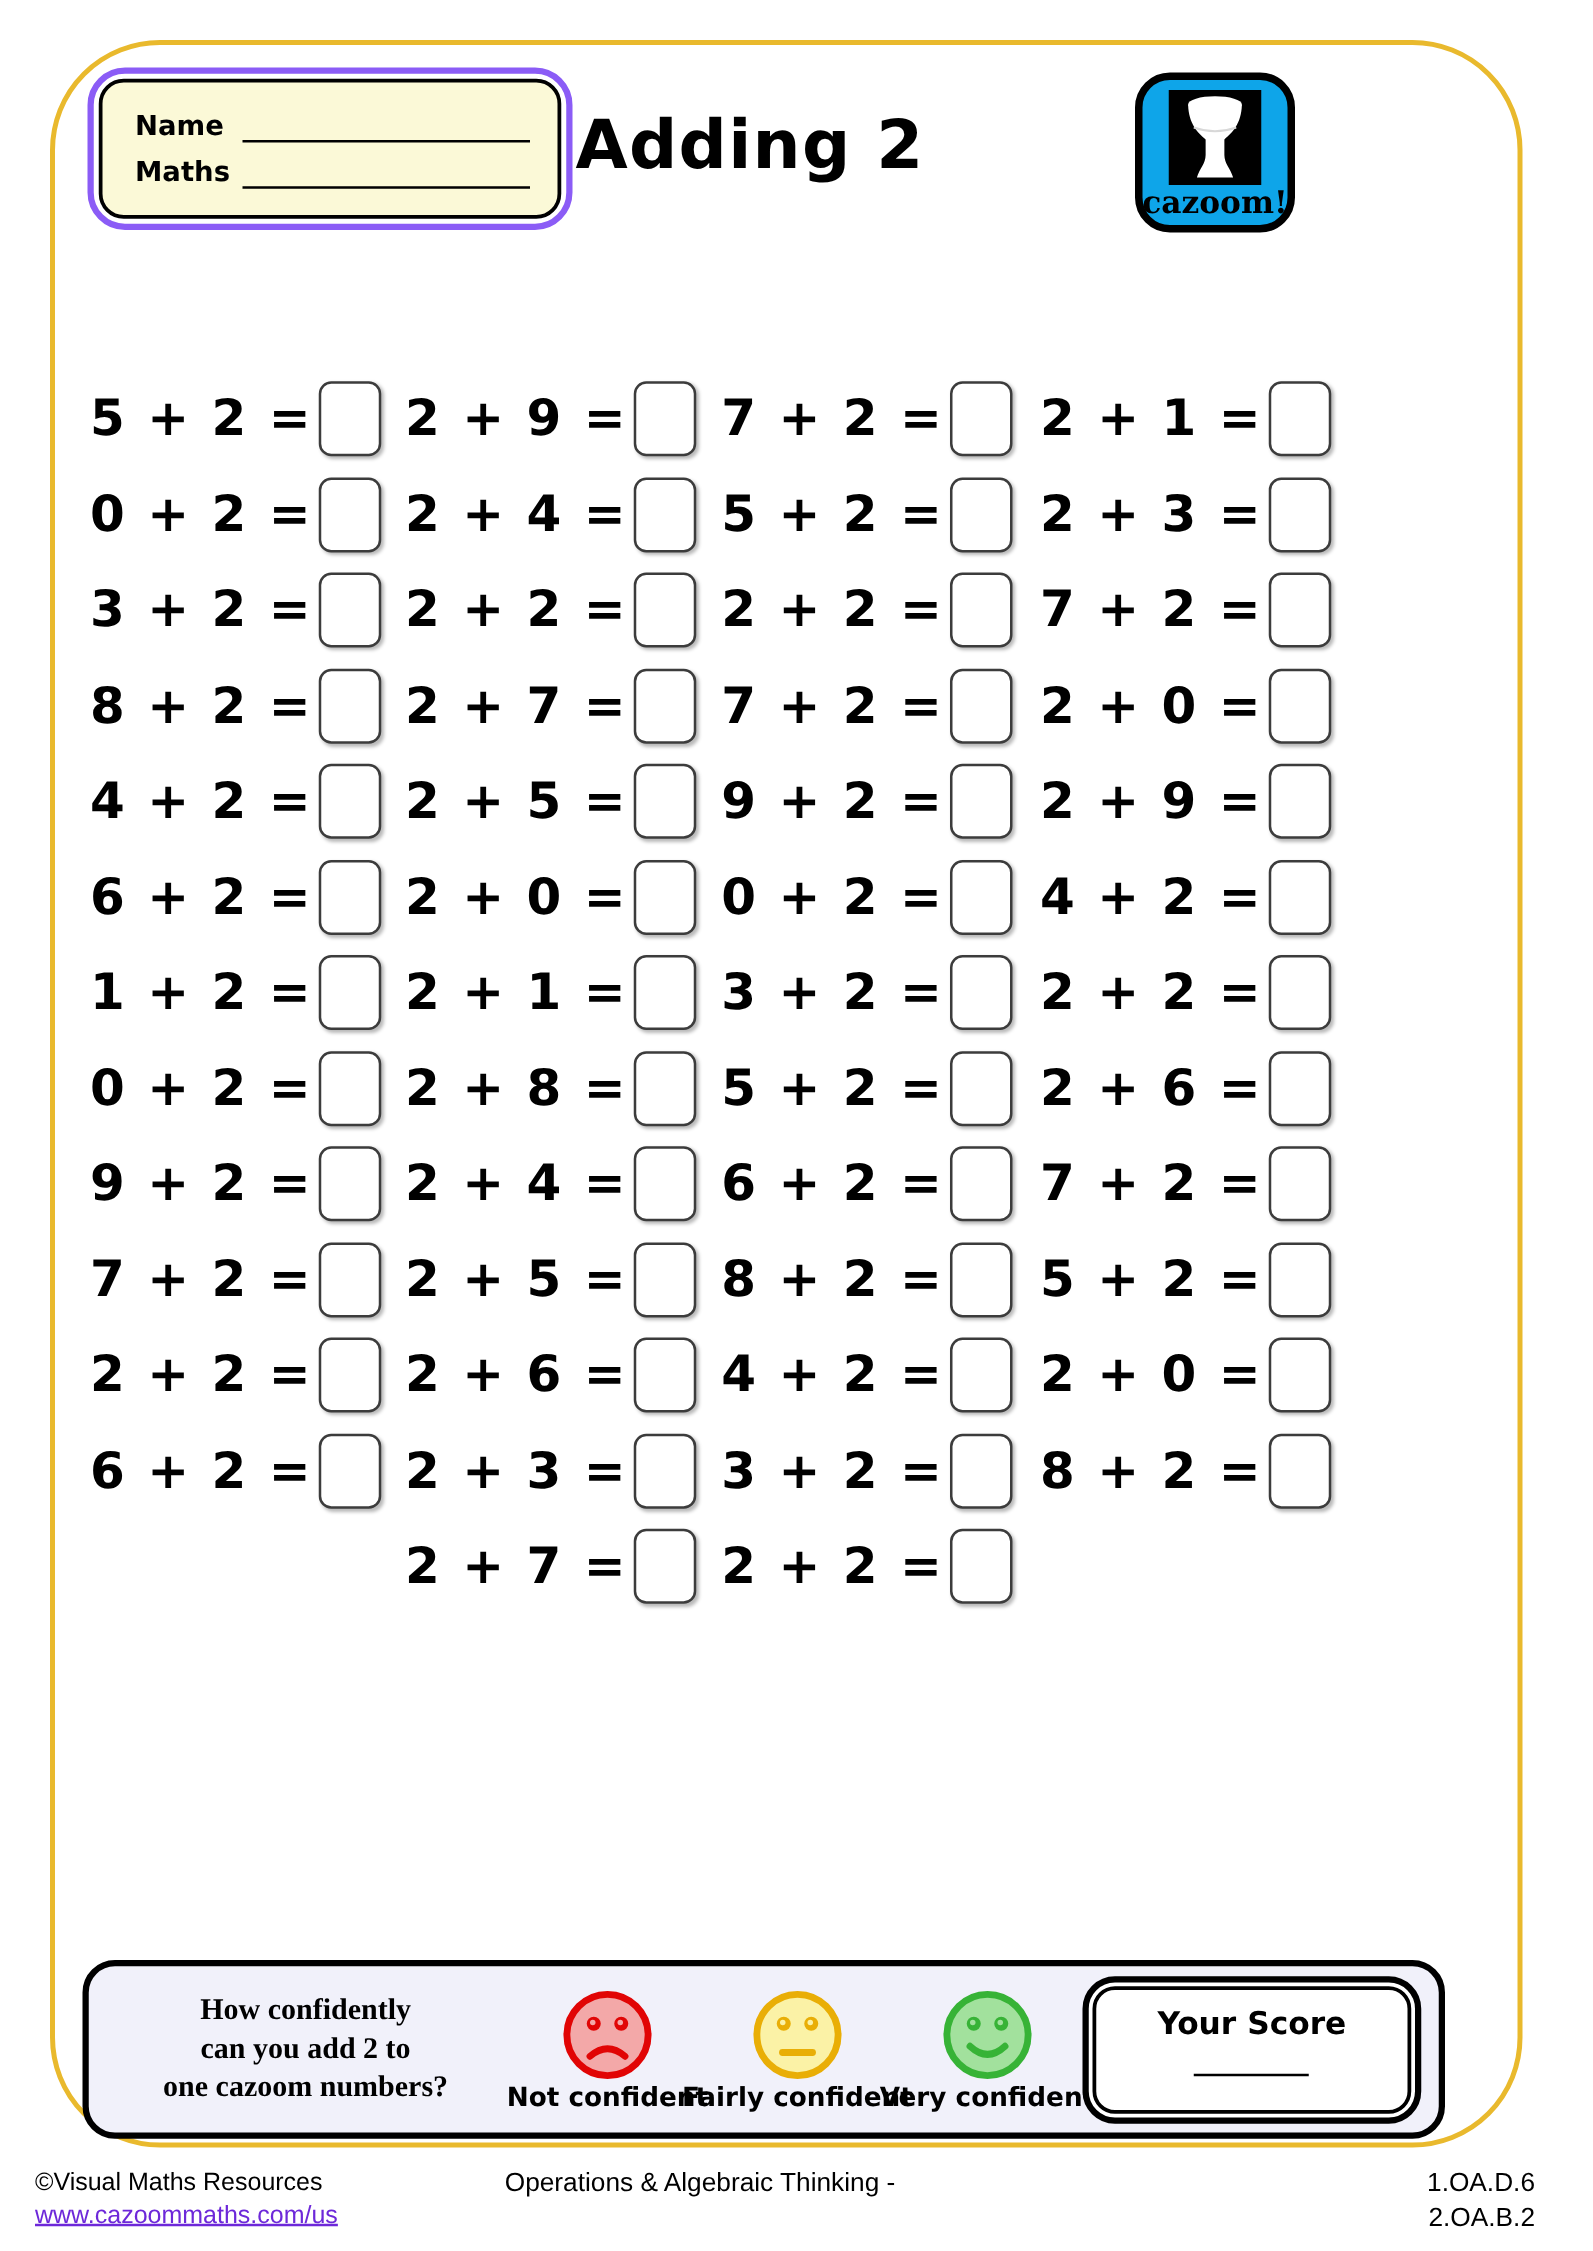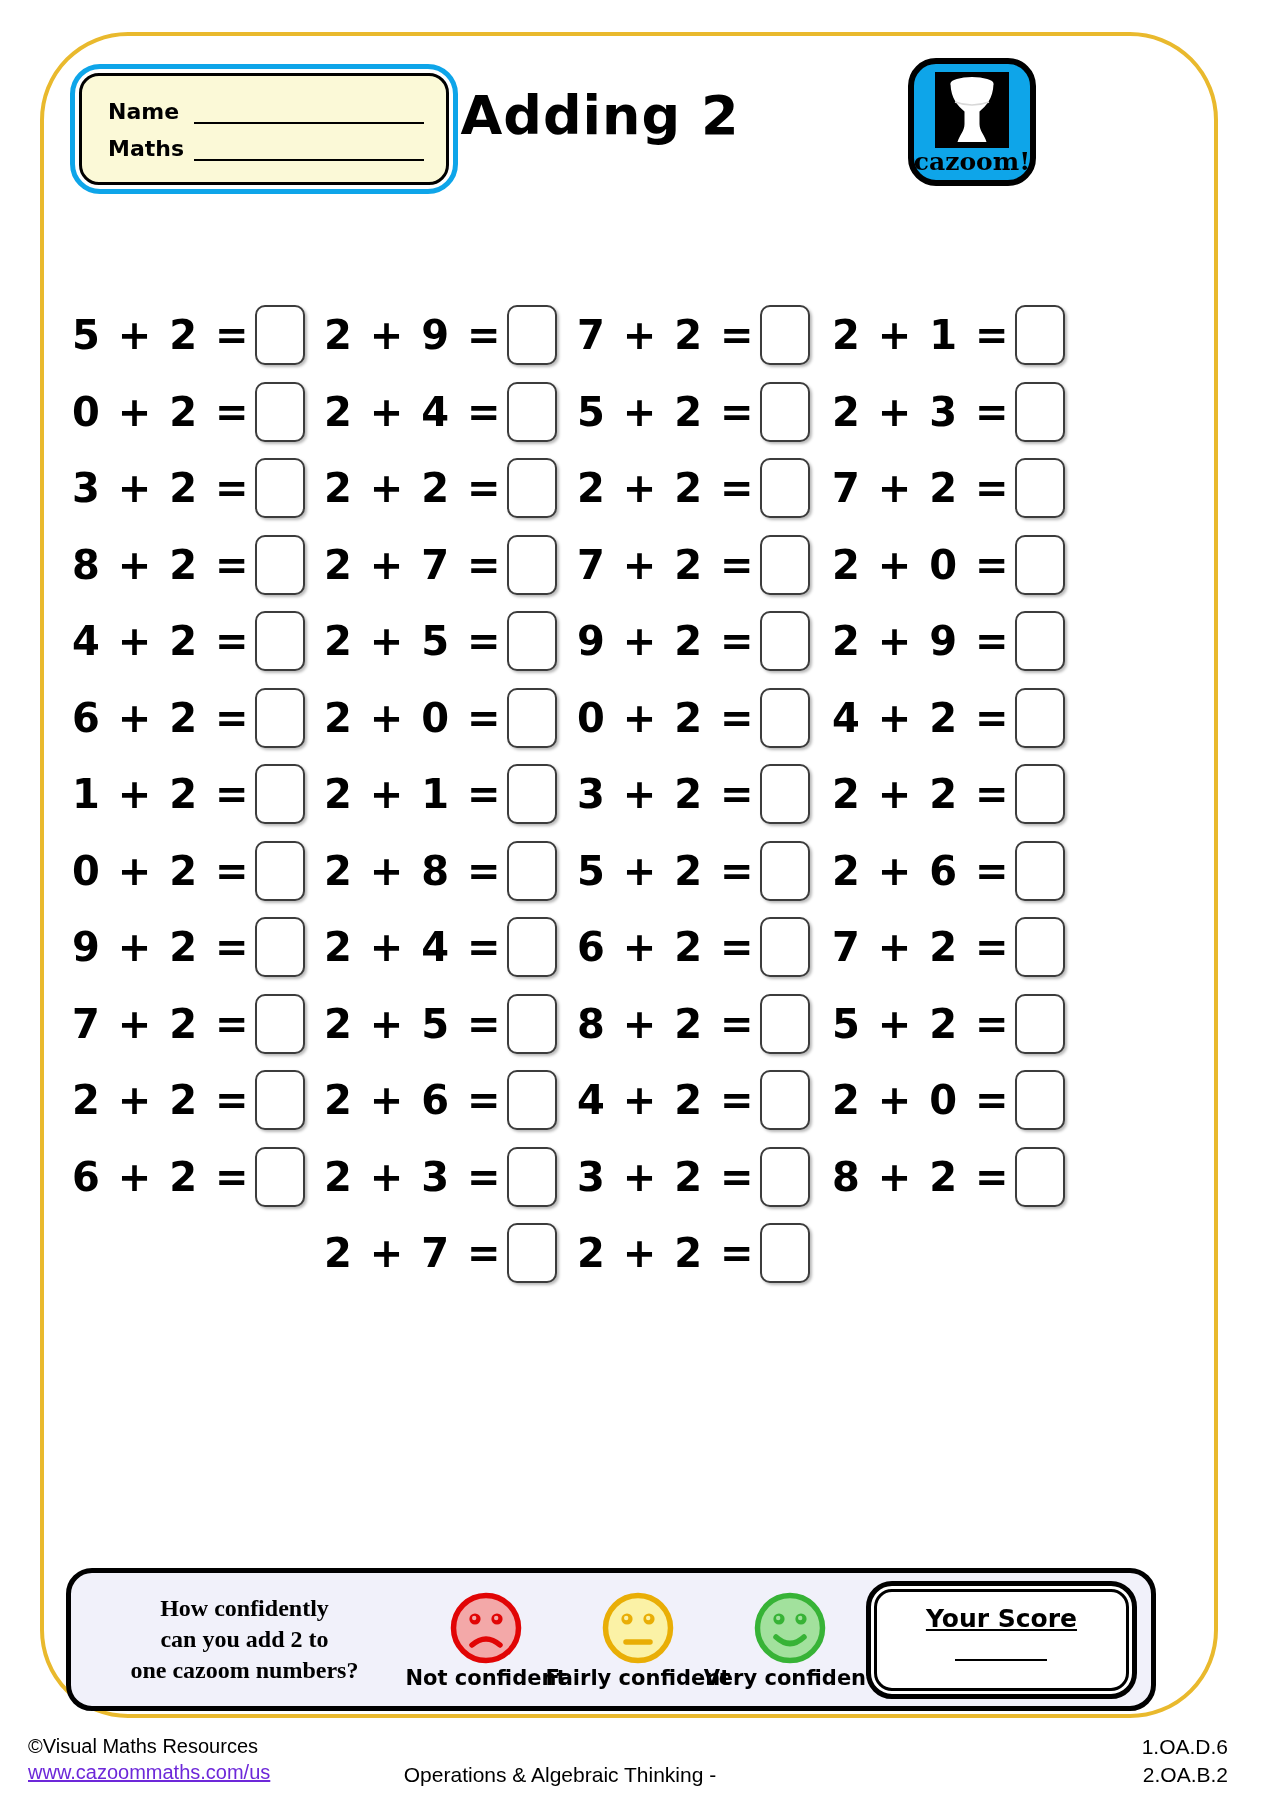--- a/index.html
+++ b/index.html
@@ -1,21 +1,21 @@
 <!DOCTYPE html>
 <html><head>
 <meta charset="utf-8">
 <style>
   html,body{margin:0;padding:0;background:#fff;}
   body{width:1274px;height:1801px;position:relative;font-family:"Liberation Sans",sans-serif;color:#000;overflow:hidden;}
   .sheet{position:absolute;inset:0;}
   .gold-border{position:absolute;left:40px;top:32px;width:1178px;height:1686px;border:4px solid #e9b92d;border-radius:88px;box-sizing:border-box;}
 
   
-  .namebox-outer{position:absolute;left:70px;top:64px;width:388px;height:130px;border:5px solid #0ea5e9;border-radius:30px;background:#fff;box-sizing:border-box;padding:4px;}
+  .namebox-outer{position:absolute;left:70px;top:54px;width:388px;height:130px;border:5px solid #8b5cf6;border-radius:30px;background:#fff;box-sizing:border-box;padding:4px;}
   .namebox-inner{width:100%;height:100%;border:3px solid #000;border-radius:20px;background:#fbf9d7;box-sizing:border-box;padding:12px 22px 10px 26px;display:flex;flex-direction:column;justify-content:center;gap:12px;}
   .field-row{display:flex;align-items:flex-end;}
   .field-label{font-family:"DejaVu Sans",sans-serif;font-weight:bold;font-size:22px;width:72px;}
   .field-line{flex:1;border-bottom:2px solid #000;height:22px;margin-left:14px;}
   .title{position:absolute;left:420px;top:84px;width:360px;margin:0;text-align:center;font-family:"DejaVu Sans",sans-serif;font-size:54px;font-weight:800;letter-spacing:1px;}
   .logo{position:absolute;left:908px;top:58px;width:128px;height:128px;border:6px solid #000;border-radius:28px;box-sizing:border-box;background:#0ea5e9;display:flex;flex-direction:column;align-items:center;}
   .logo-drum-bg{margin-top:8px;width:74px;height:76px;background:#000;display:flex;align-items:center;justify-content:center;}
   .logo-text{font-family:"DejaVu Serif",serif;font-weight:bold;font-size:25px;margin-top:-1px;}
 
   
@@ -25,27 +25,27 @@
   .abox{width:46px;height:56px;border:2px solid #3c3c3c;border-radius:10px;background:#fff;box-shadow:2px 2px 3px rgba(0,0,0,0.28);margin-left:6px;flex:0 0 auto;}
 
   
   .confbar{position:absolute;left:66px;top:1568px;width:1090px;height:143px;box-sizing:border-box;border:5px solid #000;border-radius:26px;background:#f1f1fa;display:flex;align-items:center;}
   .conf-question{width:300px;margin-left:24px;text-align:center;font-family:Liberation Serif, serif;font-size:24px;font-weight:bold;line-height:1.28;}
   .conf-options{display:flex;margin-left:16px;}
   .conf-option{display:flex;flex-direction:column;align-items:center;width:152px;cursor:pointer;}
   .conf-label{font-family:"DejaVu Sans",sans-serif;font-size:21px;font-weight:bold;margin-top:0px;white-space:nowrap;}
   .score-outer{margin-left:auto;margin-right:14px;width:272px;height:118px;border:5px solid #000;border-radius:26px;background:#fff;box-sizing:border-box;padding:3px;}
   .score-inner{width:100%;height:100%;border:3px solid #000;border-radius:18px;box-sizing:border-box;display:flex;flex-direction:column;align-items:center;background:#fff;}
-  .score-label{font-family:"DejaVu Sans",sans-serif;font-size:25px;font-weight:bold;margin-top:12px;text-decoration:underline;}
+  .score-label{font-family:"DejaVu Sans",sans-serif;font-size:25px;font-weight:bold;margin-top:12px;}
   .score-line{width:92px;border-bottom:2px solid #000;margin-top:26px;}
 
   
   .f-left{position:absolute;left:28px;top:1733px;font-size:20px;line-height:1.32;}
   .f-left a{color:#6d28d9;}
-  .f-center{position:absolute;left:330px;top:1733px;width:460px;text-align:center;font-size:21px;line-height:1.32;margin-top:28px;}
+  .f-center{position:absolute;left:330px;top:1733px;width:460px;text-align:center;font-size:21px;line-height:1.32;}
   .f-right{position:absolute;right:46px;top:1733px;text-align:right;font-size:21px;line-height:1.32;}
 </style>
 </head>
 <body>
 
 <div class="sheet">
   <div class="gold-border"></div>
 
   <div class="namebox-outer">
     <div class="namebox-inner">

